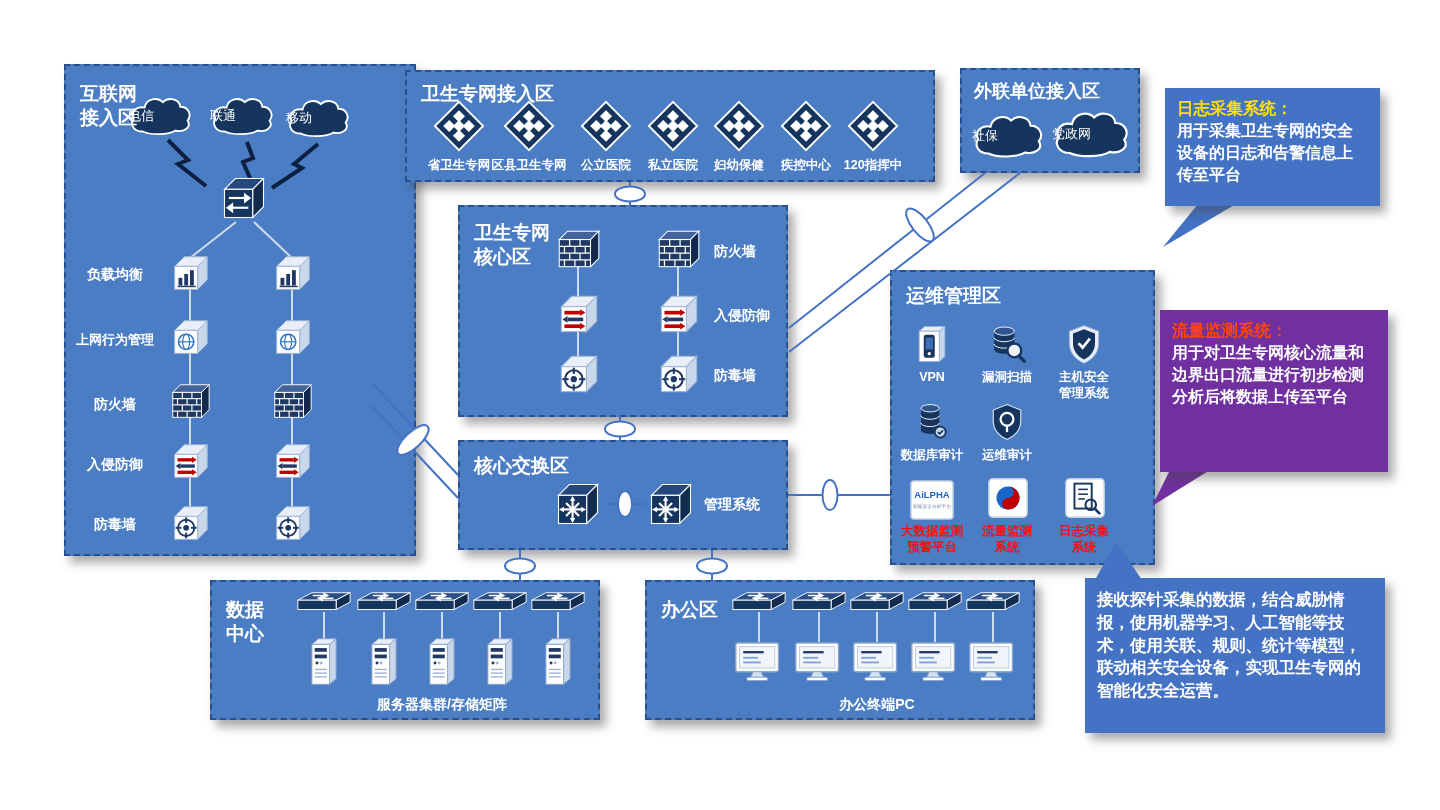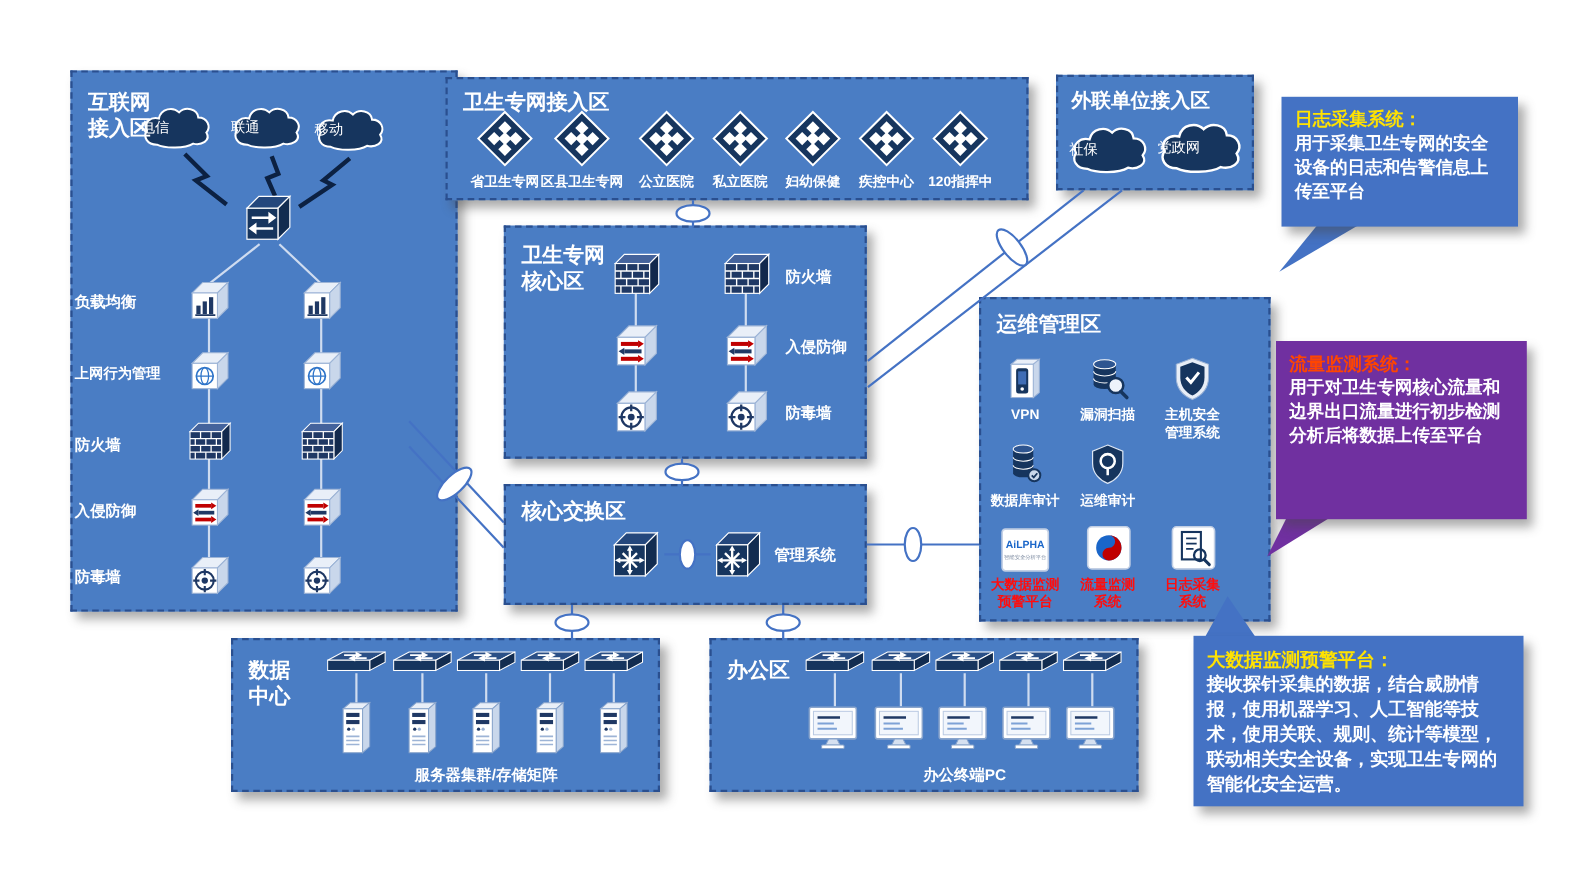--- a/index.html
+++ b/index.html
@@ -3,21 +3,21 @@
 <meta charset="utf-8">
 <style>
   *{margin:0;padding:0;box-sizing:border-box}
   html,body{width:1440px;height:810px}
   body{position:relative;background:#ffffff;font-family:"Liberation Sans","DejaVu Sans",sans-serif;overflow:hidden}
   .zone{position:absolute;background:#4a7dc4;border:2px dashed #2a4f8f;box-shadow:6px 7px 9px rgba(70,70,70,.45);z-index:10}
   .ztitle{position:absolute;color:#fff;font-weight:bold;font-size:19px;line-height:1.25;white-space:pre-line;z-index:3}
   .lbl{position:absolute;color:#fff;font-size:14px;font-weight:bold;line-height:1.25;white-space:pre-line;z-index:3}
   .sm{font-size:12.5px}
   .c{text-align:center}
-  .r{text-align:left}
+  .r{text-align:center}
   .red{color:#ff0d0d}
   .ic{position:absolute;z-index:2}
   svg.lines{position:absolute;left:0;top:0;z-index:1;pointer-events:none}
   .cloud{position:absolute;z-index:2}
   .cloud .ct{position:absolute;left:0;right:0;color:#fff;font-weight:normal;font-size:13px;text-align:left}
   .callout{position:absolute;color:#fff;padding:10px 12px;box-shadow:6px 7px 9px rgba(70,70,70,.45);z-index:20}
   .callout .ct{font-weight:bold;font-size:16.5px}
   .callout .cb{font-size:16px;line-height:1.36;margin-top:0;font-weight:bold}
   #overlay{position:absolute;left:0;top:0;z-index:15;pointer-events:none}
 </style>
@@ -515,21 +515,20 @@
   <div class="ct" style="color:#ffe200">日志采集系统：</div>
   <div class="cb">用于采集卫生专网的安全设备的日志和告警信息上传至平台</div>
 </div>
 
 <div class="callout" style="left:1160px;top:310px;width:228px;height:162px;background:#7030a0">
   <div class="ct" style="color:#ff4500">流量监测系统：</div>
   <div class="cb">用于对卫生专网核心流量和边界出口流量进行初步检测分析后将数据上传至平台</div>
 </div>
 
 <div class="callout" style="left:1085px;top:578px;width:300px;height:155px;background:#4472c4">
-  <div class="ct" style="color:#ffe200;font-size:17px">大数据监测预警平台：</div>
   <div class="cb" style="font-size:16.5px;line-height:1.38">接收探针采集的数据，结合威胁情报，使用机器学习、人工智能等技术，使用关联、规则、统计等模型，联动相关安全设备，实现卫生专网的智能化安全运营。</div>
 </div>
 
 <svg id="overlay" width="1440" height="810">
   <g stroke="#4472c4" stroke-width="2" fill="none">
     <line x1="630" y1="182" x2="630" y2="207"></line>
     <line x1="620" y1="417" x2="620" y2="442"></line>
     <line x1="788" y1="495" x2="890" y2="495"></line>
     <line x1="520" y1="550" x2="520" y2="582"></line>
     <line x1="712" y1="550" x2="712" y2="582"></line>

